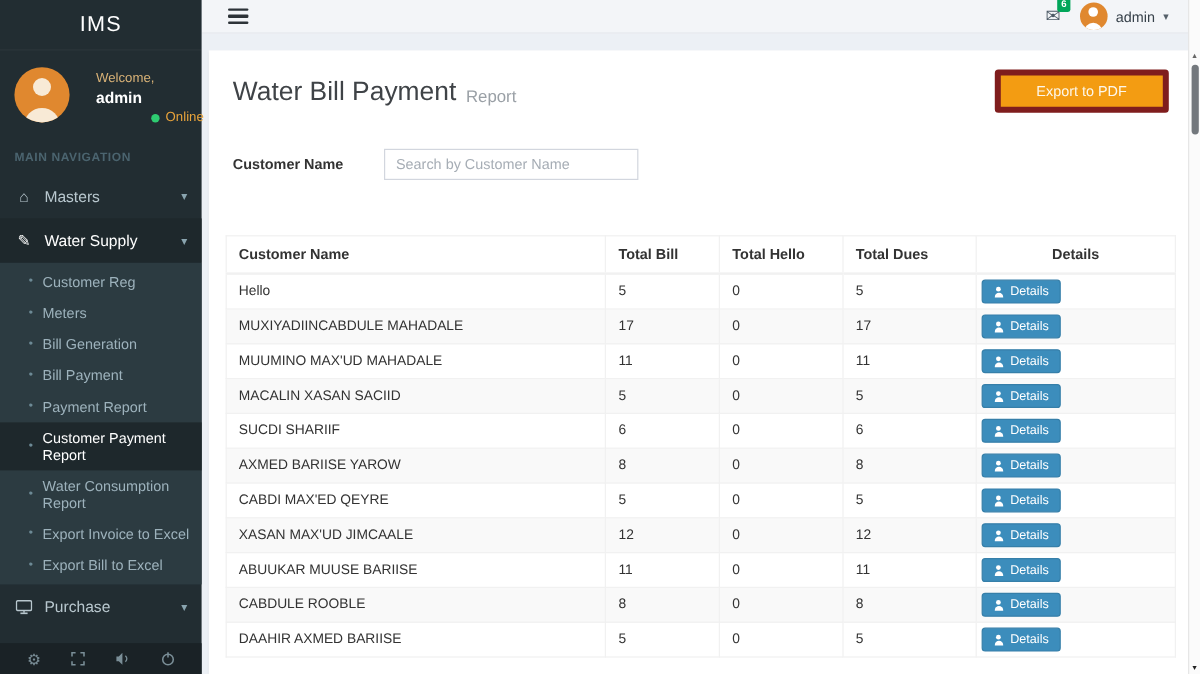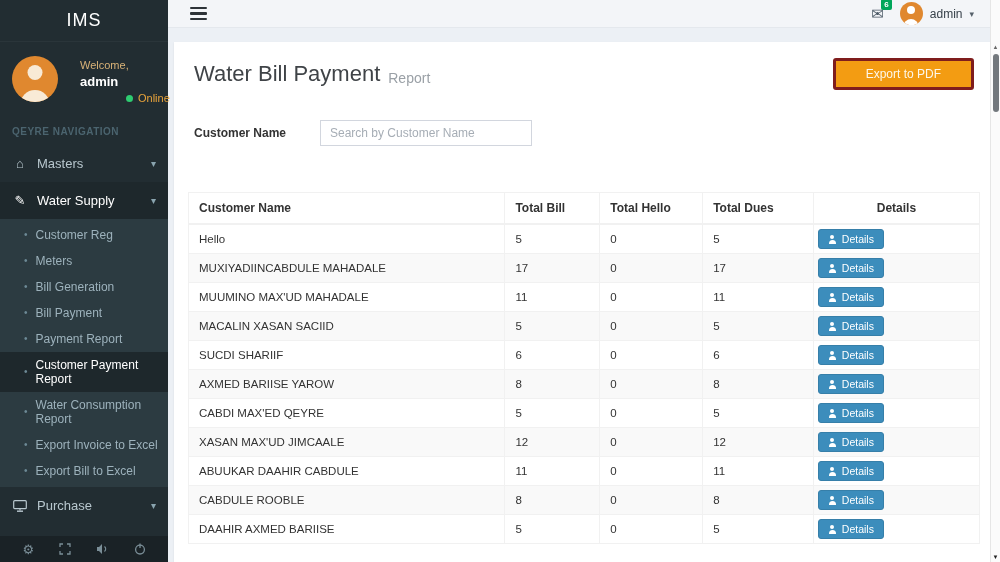--- a/index.html
+++ b/index.html
@@ -45,21 +45,21 @@
   .avatar-sm .p-head { position:absolute; top:4px; left:50%; transform:translateX(-50%); width:8px; height:8px; border-radius:50%; background:#fff; }
   .avatar-sm .p-body { position:absolute; bottom:-3px; left:50%; transform:translateX(-50%); width:15px; height:9px; border-radius:8px 8px 0 0; background:#fff; }
   .user-menu-name { font-size:12px; color:#37414a; }
   .caret { font-size:9px; color:#55606a; }
 
   .content { flex:1; padding:14px 6px 0; }
   .card { background:#fff; box-shadow:0 1px 2px rgba(0,0,0,0.08); min-height:520px; }
   .card-head { display:flex; align-items:center; padding:16px 20px 6px; }
   .title { font-size:22px; color:#3f4347; }
   .subtitle { font-size:14px; color:#9aa0a6; margin-left:8px; padding-top:7px; }
-  .export-btn { margin-left:auto; background:#f39c12; border:3px solid #7f1d1d; color:#fdf7ea; font-size:12px; padding:6px 30px; border-radius:3px; cursor:pointer; font-family:inherit; }
+  .export-btn { margin-left:auto; background:#f39c12; border:5px solid #7f1d1d; color:#fdf7ea; font-size:12px; padding:6px 30px; border-radius:3px; cursor:pointer; font-family:inherit; }
   .filter-row { display:flex; align-items:center; padding:24px 20px 0; }
   .filter-label { font-size:12px; font-weight:bold; color:#333; width:108px; }
   .search-input { width:212px; padding:5px 9px; font-size:12px; border:1px solid #d2d6de; color:#333; outline:none; font-family:inherit; margin-left:18px; border-radius:0; }
   .search-input::placeholder { color:#a6adb5; }
 
   .report-table { width:calc(100% - 28px); margin:46px 14px 0; border-collapse:collapse; font-size:12px; }
   .report-table th, .report-table td { border:1px solid #f1f1f1; padding:8px 10px; text-align:left; color:#333; }
   .report-table th { font-weight:bold; font-size:12px; border-bottom:2px solid #f1f1f1; }
   .report-table td { font-size:11.5px; }
   .report-table tbody tr:nth-child(even) { background:#f9f9f9; }
@@ -96,21 +96,21 @@
       <div class="user-info">
         <div class="welcome">Welcome,</div>
         <div class="uname">admin</div>
         <div class="status">
           <span class="dot"></span>
           <span>Online</span>
         </div>
       </div>
     </div>
 
-    <div class="nav-label">QEYRE NAVIGATION</div>
+    <div class="nav-label">MAIN NAVIGATION</div>
 
     <nav>
       <div class="nav-item">
         <span class="nav-icon">⌂</span>
         <span class="nav-text">Masters</span>
         <span class="chev">▾</span>
       </div>
 
       <div class="nav-item active-parent">
         <span class="nav-icon">✎</span>
@@ -321,21 +321,21 @@
                 <td>XASAN MAX'UD JIMCAALE</td>
                 <td>12</td>
                 <td>0</td>
                 <td>12</td>
                 <td class="details-cell"><button class="details-btn">
                     <span class="mini-person"></span>
                     <span>Details</span>
                   </button></td>
               </tr>
               <tr>
-                <td>ABUUKAR DAAHIR CABDULE</td>
+                <td>ABUUKAR MUUSE BARIISE</td>
                 <td>11</td>
                 <td>0</td>
                 <td>11</td>
                 <td class="details-cell"><button class="details-btn">
                     <span class="mini-person"></span>
                     <span>Details</span>
                   </button></td>
               </tr>
               <tr>
                 <td>CABDULE ROOBLE</td>

